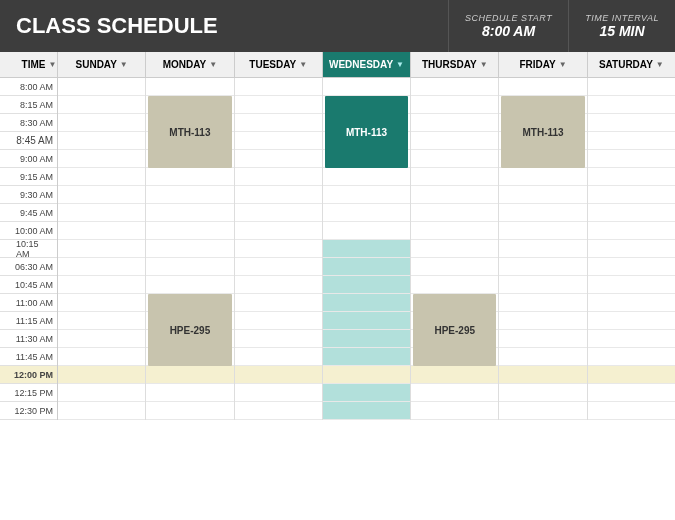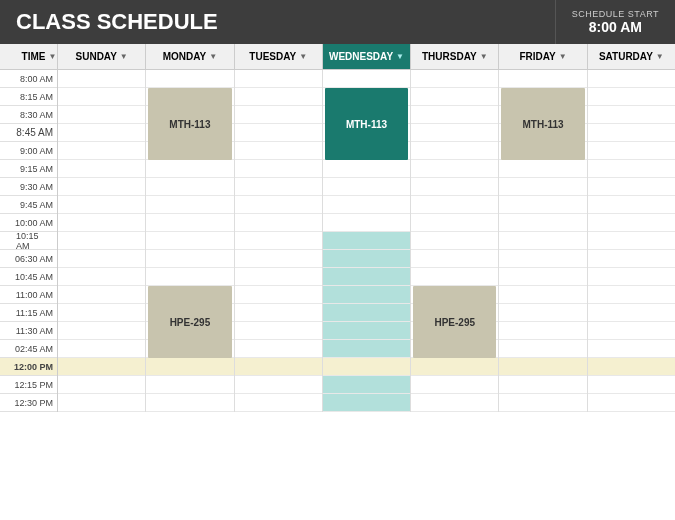--- a/index.html
+++ b/index.html
@@ -3,21 +3,21 @@
   <meta charset="utf-8">
   <style>
     * { box-sizing: border-box; margin: 0; padding: 0; }
     body { font-family: Arial, sans-serif; font-size: 11px; background: #fff; width: 675px; height: 520px; overflow: hidden; }
 
     .header {
       display: flex;
       align-items: stretch;
       background: #3d3d3d;
       color: white;
-      height: 44px;
+      height: 52px;
     }
     .header-title {
       font-size: 22px;
       font-weight: bold;
       padding: 0 16px;
       display: flex;
       align-items: center;
       flex: 0 0 auto;
       min-width: 260px;
     }
@@ -27,20 +27,21 @@
       align-items: stretch;
       justify-content: flex-end;
     }
     .header-meta-block {
       display: flex;
       flex-direction: column;
       align-items: center;
       justify-content: center;
       padding: 16px 16px;
       border-left: 1px solid #555;
+      font-style: italic;
     }
     .header-meta-label {
       font-size: 9px;
       text-transform: uppercase;
       color: #ccc;
       letter-spacing: 0.5px;
     }
     .header-meta-value {
       font-size: 14px;
       font-weight: bold;
@@ -88,20 +89,24 @@
 <body>
 
 <div>
 
   <div class="header">
     <div class="header-title">CLASS SCHEDULE</div>
     <div class="header-meta">
       <div class="header-meta-block">
         <span class="header-meta-label">SCHEDULE START</span>
         <span class="header-meta-value">8:00 AM</span>
+      </div>
+      <div class="header-meta-block">
+        <span class="header-meta-label">TIME INTERVAL</span>
+        <span class="header-meta-value">15 MIN</span>
       </div>
     </div>
   </div>
 
   <div class="col-header-row">
     <div class="col-header time-col">
       <span>TIME</span>
       <span class="sort-icon">▼</span>
     </div>
     <div class="col-header day-col">
@@ -144,21 +149,21 @@
         <div style="height: 18px; display: flex; align-items: center; justify-content: flex-end; padding-right: 4px; font-size: 9px; color: rgb(68, 68, 68); border-bottom: 1px solid rgb(224, 224, 224); background: rgb(255, 255, 255); font-weight: normal;">9:15 AM</div>
         <div style="height: 18px; display: flex; align-items: center; justify-content: flex-end; padding-right: 4px; font-size: 9px; color: rgb(68, 68, 68); border-bottom: 1px solid rgb(224, 224, 224); background: rgb(255, 255, 255); font-weight: normal;">9:30 AM</div>
         <div style="height: 18px; display: flex; align-items: center; justify-content: flex-end; padding-right: 4px; font-size: 9px; color: rgb(68, 68, 68); border-bottom: 1px solid rgb(224, 224, 224); background: rgb(255, 255, 255); font-weight: normal;">9:45 AM</div>
         <div style="height: 18px; display: flex; align-items: center; justify-content: flex-end; padding-right: 4px; font-size: 9px; color: rgb(68, 68, 68); border-bottom: 1px solid rgb(224, 224, 224); background: rgb(255, 255, 255); font-weight: normal;">10:00 AM</div>
         <div style="height: 18px; display: flex; align-items: center; justify-content: flex-end; padding-right: 4px; font-size: 9px; color: rgb(68, 68, 68); border-bottom: 1px solid rgb(224, 224, 224); background: rgb(255, 255, 255); font-weight: normal; padding-left: 16px;">10:15 AM</div>
         <div style="height: 18px; display: flex; align-items: center; justify-content: flex-end; padding-right: 4px; font-size: 9px; color: rgb(68, 68, 68); border-bottom: 1px solid rgb(224, 224, 224); background: rgb(255, 255, 255); font-weight: normal;">06:30 AM</div>
         <div style="height: 18px; display: flex; align-items: center; justify-content: flex-end; padding-right: 4px; font-size: 9px; color: rgb(68, 68, 68); border-bottom: 1px solid rgb(224, 224, 224); background: rgb(255, 255, 255); font-weight: normal;">10:45 AM</div>
         <div style="height: 18px; display: flex; align-items: center; justify-content: flex-end; padding-right: 4px; font-size: 9px; color: rgb(68, 68, 68); border-bottom: 1px solid rgb(224, 224, 224); background: rgb(255, 255, 255); font-weight: normal;">11:00 AM</div>
         <div style="height: 18px; display: flex; align-items: center; justify-content: flex-end; padding-right: 4px; font-size: 9px; color: rgb(68, 68, 68); border-bottom: 1px solid rgb(224, 224, 224); background: rgb(255, 255, 255); font-weight: normal;">11:15 AM</div>
         <div style="height: 18px; display: flex; align-items: center; justify-content: flex-end; padding-right: 4px; font-size: 9px; color: rgb(68, 68, 68); border-bottom: 1px solid rgb(224, 224, 224); background: rgb(255, 255, 255); font-weight: normal;">11:30 AM</div>
-        <div style="height: 18px; display: flex; align-items: center; justify-content: flex-end; padding-right: 4px; font-size: 9px; color: rgb(68, 68, 68); border-bottom: 1px solid rgb(224, 224, 224); background: rgb(255, 255, 255); font-weight: normal;">02:45 AM</div>
+        <div style="height: 18px; display: flex; align-items: center; justify-content: flex-end; padding-right: 4px; font-size: 9px; color: rgb(68, 68, 68); border-bottom: 1px solid rgb(224, 224, 224); background: rgb(255, 255, 255); font-weight: normal;">11:45 AM</div>
         <div style="height: 18px; display: flex; align-items: center; justify-content: flex-end; padding-right: 4px; font-size: 9px; color: rgb(68, 68, 68); border-bottom: 1px solid rgb(224, 224, 224); background: rgb(245, 240, 208); font-weight: bold;">12:00 PM</div>
         <div style="height: 18px; display: flex; align-items: center; justify-content: flex-end; padding-right: 4px; font-size: 9px; color: rgb(68, 68, 68); border-bottom: 1px solid rgb(224, 224, 224); background: rgb(255, 255, 255); font-weight: normal;">12:15 PM</div>
         <div style="height: 18px; display: flex; align-items: center; justify-content: flex-end; padding-right: 4px; font-size: 9px; color: rgb(68, 68, 68); border-bottom: 1px solid rgb(224, 224, 224); background: rgb(255, 255, 255); font-weight: normal;">12:30 PM</div>
       </div>
       <div style="flex: 1 1 0%; border-right: 1px solid rgb(221, 221, 221); position: relative;">
         <div style="height: 18px; border-bottom: 1px solid rgb(232, 232, 232); background: rgb(255, 255, 255);"></div>
         <div style="height: 18px; border-bottom: 1px solid rgb(232, 232, 232); background: rgb(255, 255, 255);"></div>
         <div style="height: 18px; border-bottom: 1px solid rgb(232, 232, 232); background: rgb(255, 255, 255);"></div>
         <div style="height: 18px; border-bottom: 1px solid rgb(232, 232, 232); background: rgb(255, 255, 255);"></div>
         <div style="height: 18px; border-bottom: 1px solid rgb(232, 232, 232); background: rgb(255, 255, 255);"></div>

